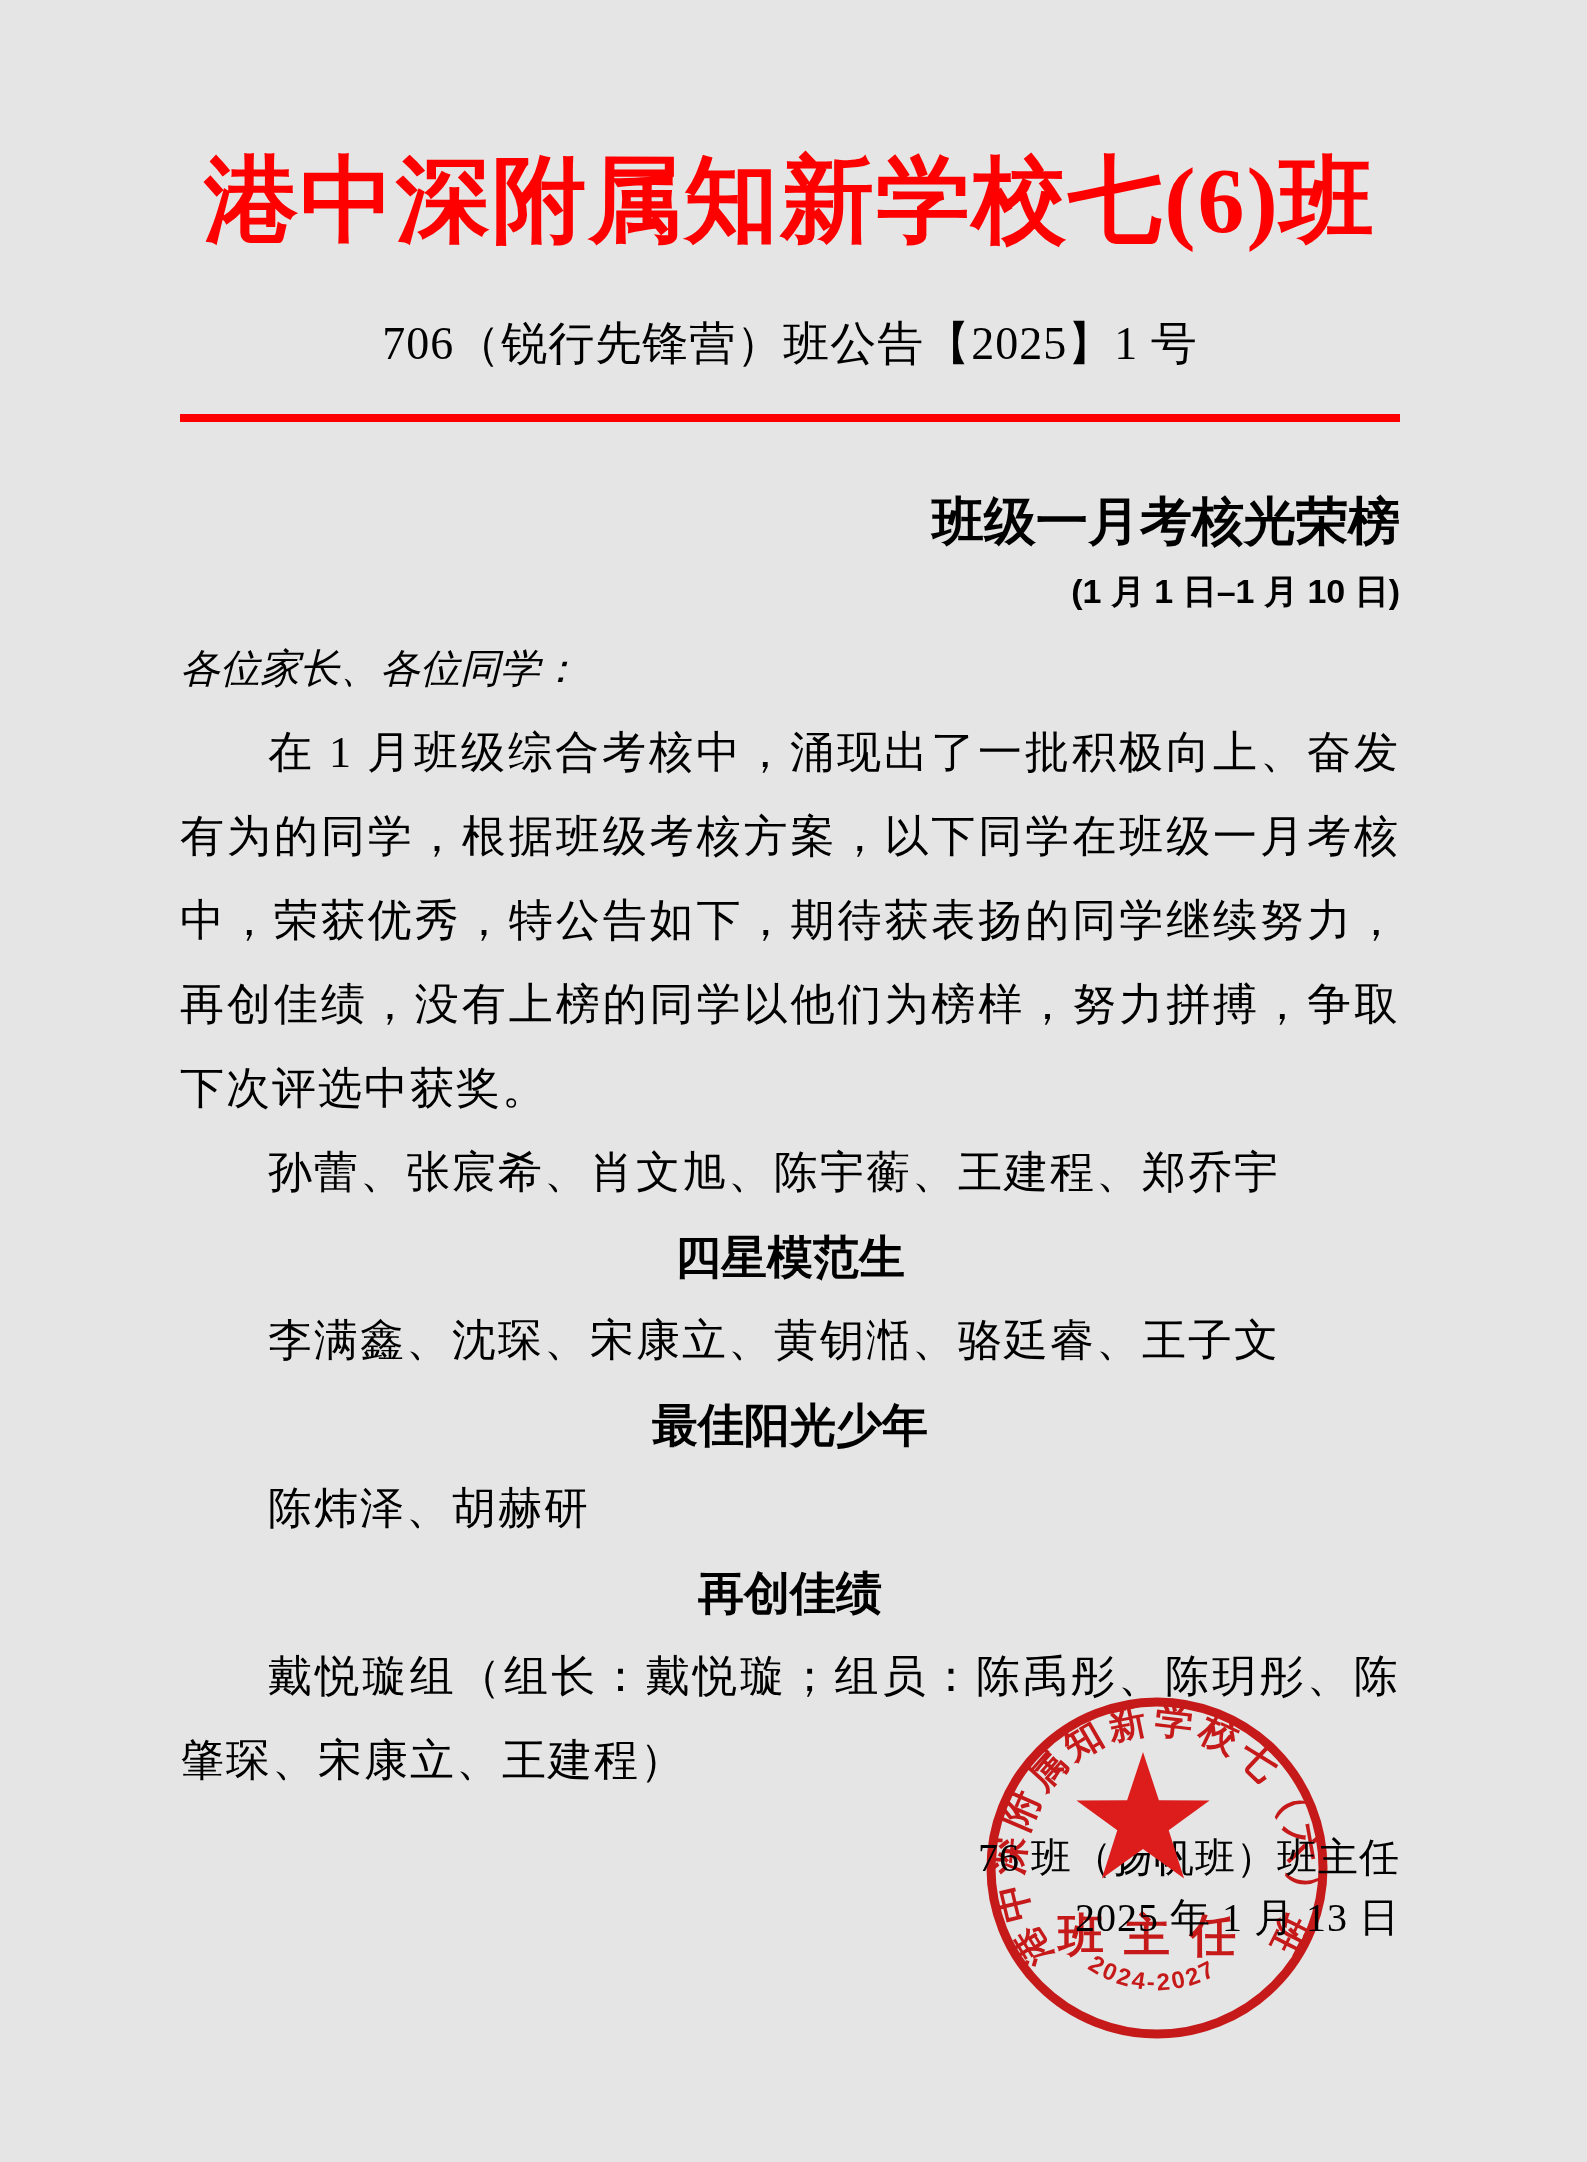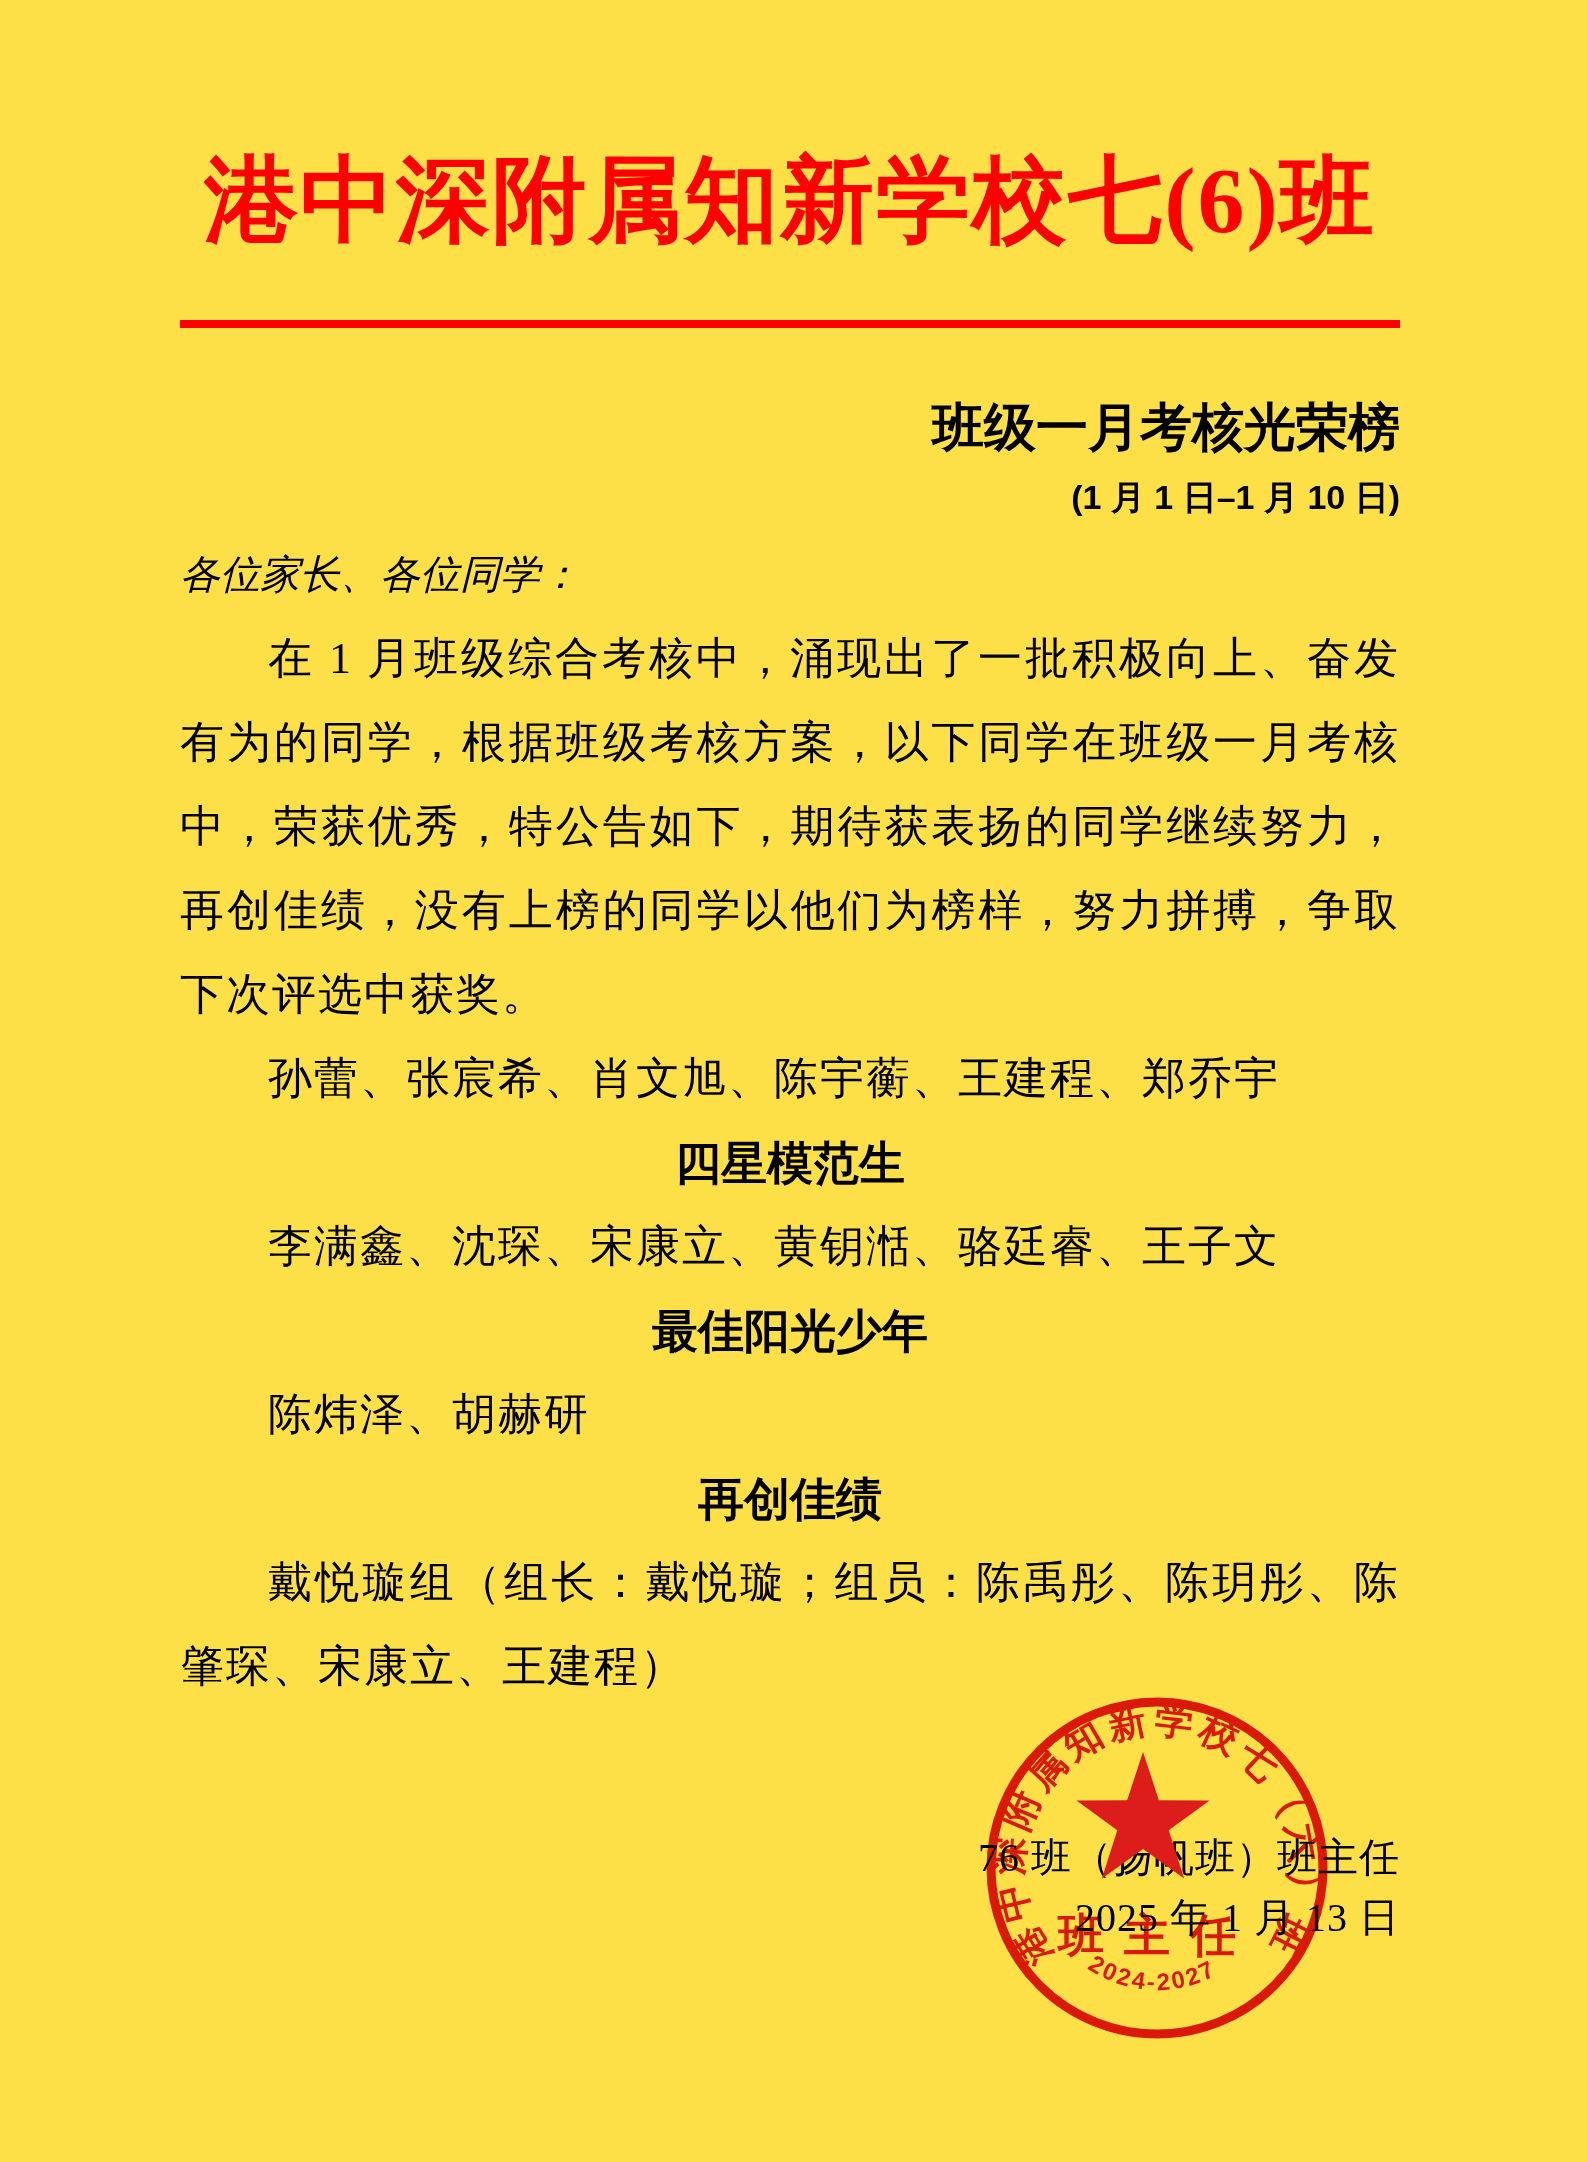--- a/index.html
+++ b/index.html
@@ -1,19 +1,19 @@
 <!DOCTYPE html>
 <html><head>
 <meta charset="utf-8">
 <style>
   html,body{margin:0;padding:0;background:#ffffff;}
   .page{
     position:relative;
     width:1587px;height:2162px;
-    background:#fde047;
+    background:#e5e5e5;
     overflow:hidden;
     font-family:"Liberation Serif", serif;
     color:#000;
   }
   .content{padding:0 187px 0 180px;}
   .school-title{
     margin-top:118px;
     font-size:94px;line-height:164px;
     font-weight:bold;
     color:#ff0000;
@@ -97,20 +97,21 @@
   .center-text{fill:#dd1c1c;font-family:"Liberation Sans",sans-serif;font-weight:bold;font-size:46px;letter-spacing:20px;}
 </style>
 </head>
 <body>
 
 <div class="page">
   <div class="content">
 
     <div class="school-title">港中深附属知新学校七(6)班</div>
 
+    <div class="notice-number">706（锐行先锋营）班公告【2025】1 号</div>
 
     <div class="red-rule"></div>
 
     <div class="doc-heading">班级一月考核光荣榜</div>
 
     <div class="date-range">(1 月 1 日–1 月 10 日)</div>
 
     <div class="salutation">各位家长、各位同学：</div>
 
     <p class="body-par">在 1 月班级综合考核中，涌现出了一批积极向上、奋发有为的同学，根据班级考核方案，以下同学在班级一月考核中，荣获优秀，特公告如下，期待获表扬的同学继续努力，再创佳绩，没有上榜的同学以他们为榜样，努力拼搏，争取下次评选中获奖。</p>

